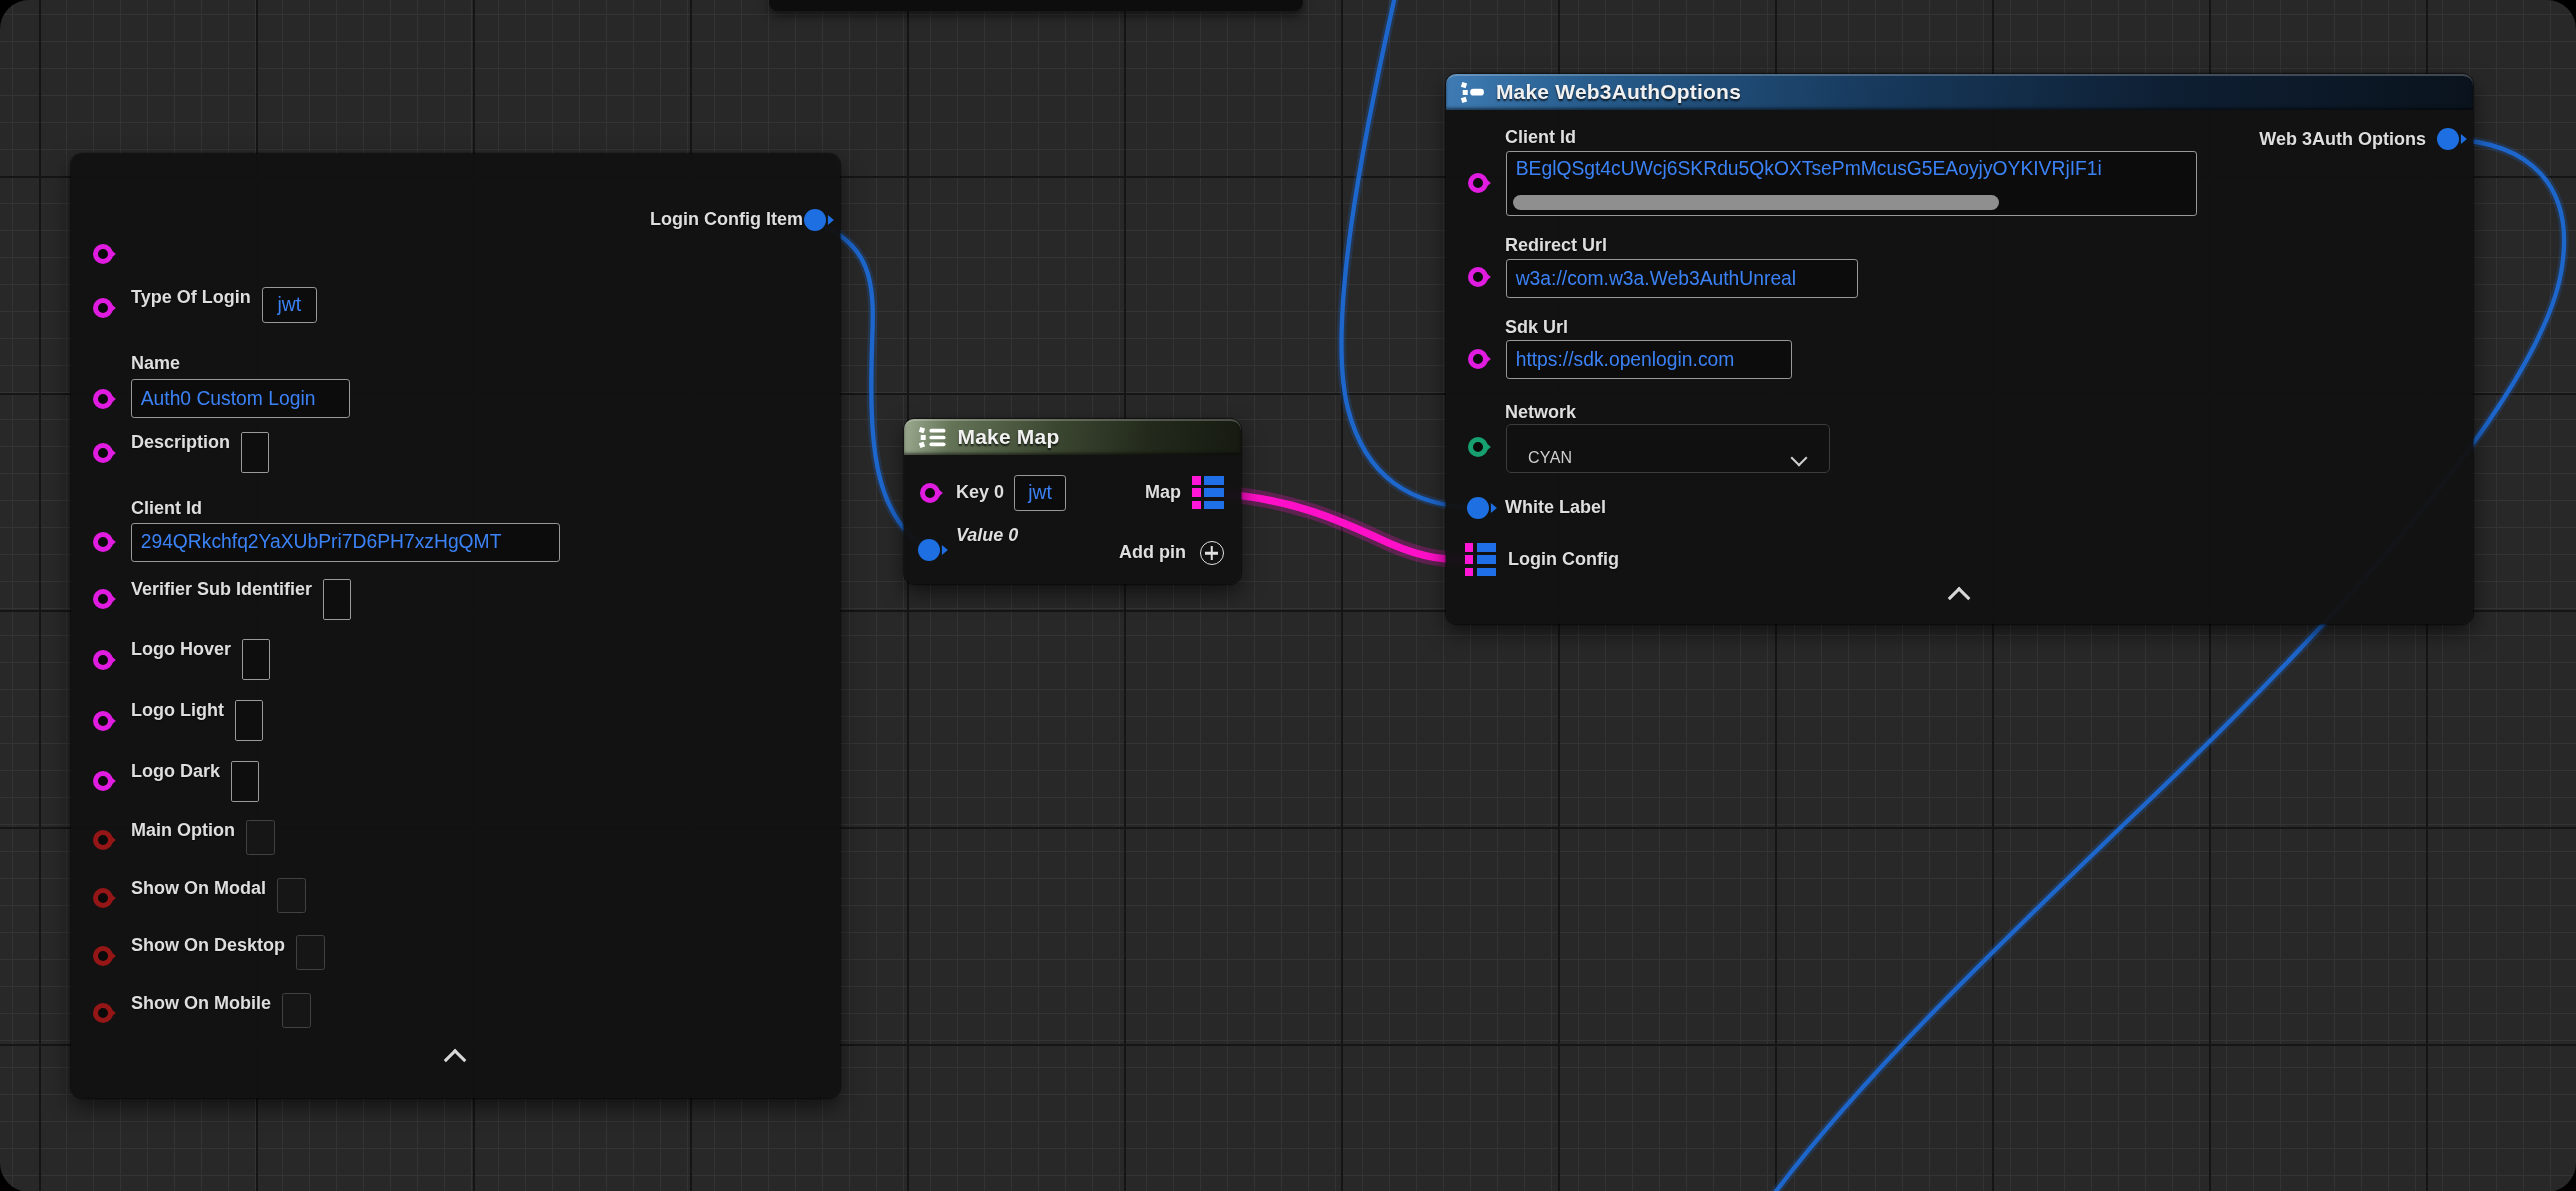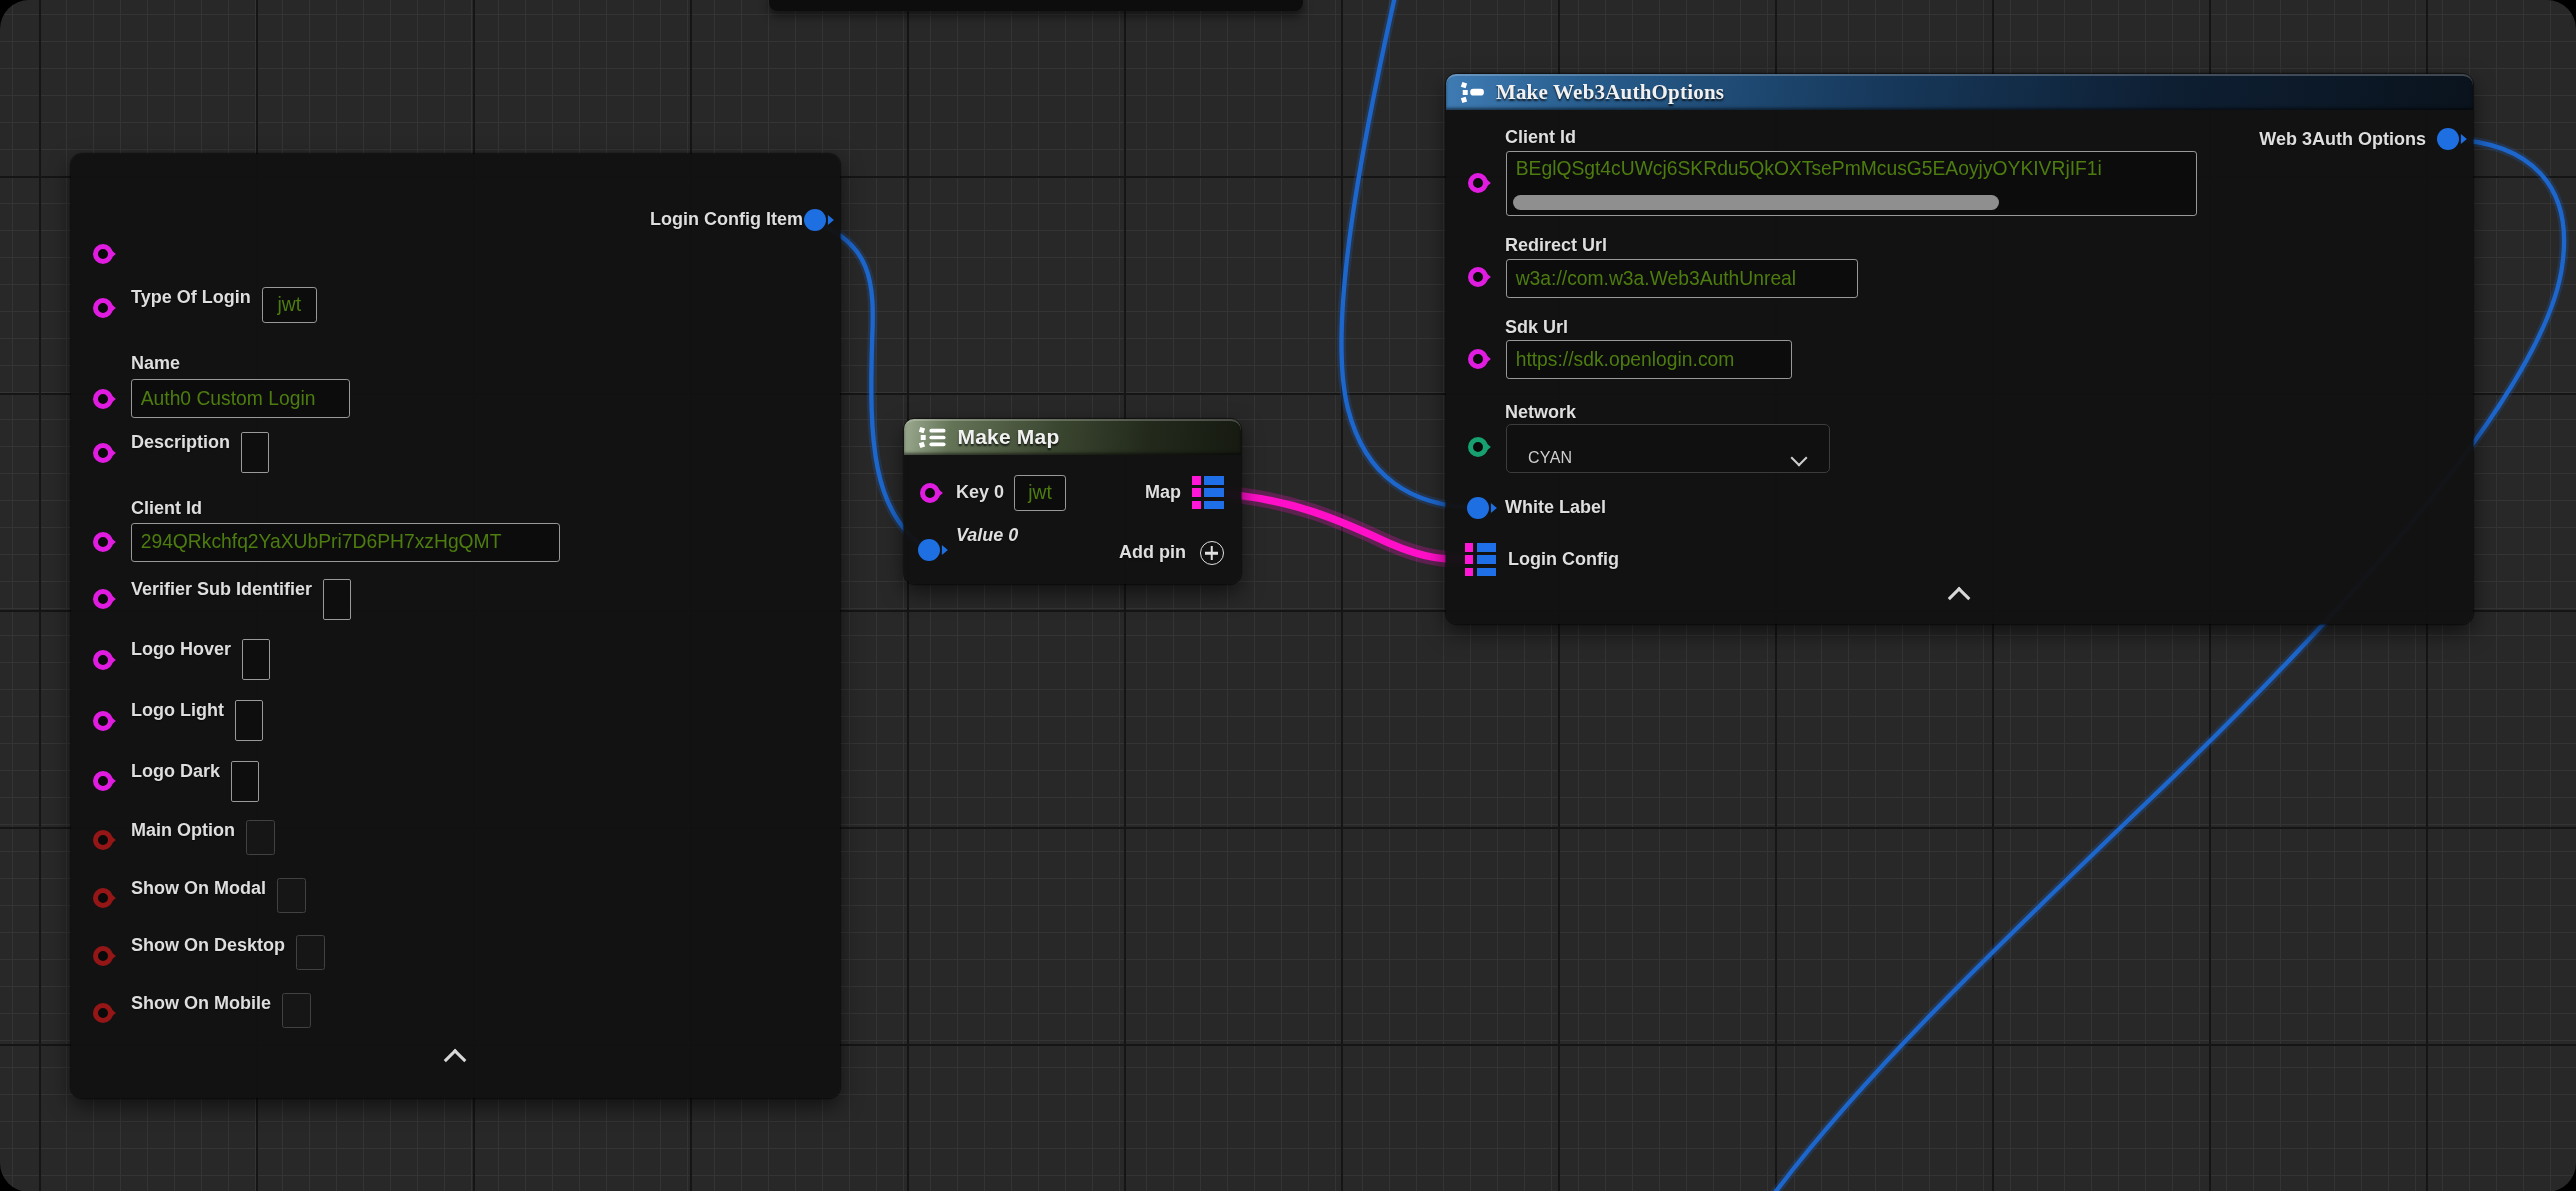--- a/index.html
+++ b/index.html
@@ -15,30 +15,30 @@
     background-size:217px 217px,217px 217px,27px 27px,27px 27px;
     background-position:39px 176px,39px 176px,39px 176px,39px 176px;}
   svg.wires{position:absolute;inset:0;pointer-events:none;}
   svg.wires path{pointer-events:stroke;}
 
   .node{position:absolute;background:rgba(18,18,18,.97);border-radius:11.2px;
         box-shadow:0 8.7px 21px rgba(0,0,0,.55),0 0 0 1.2px rgba(0,0,0,.45);}
   .node-header{position:relative;height:36px;border-radius:10px 10px 0 0;display:flex;align-items:center;
         gap:10px;padding:0 16px 0 12.5px;
         box-shadow:inset 0 1.9px 0 rgba(255,255,255,.22),inset 0 -1.9px 3.1px rgba(0,0,0,.55);}
-  .hdr-blue{background:linear-gradient(97deg,#3f7cb4 0%,#275c8c 14%,#17395c 42%,#0e1f33 70%,#0a131d 100%);font-family:Liberation Serif, serif;}
+  .hdr-blue{background:linear-gradient(97deg,#3f7cb4 0%,#275c8c 14%,#17395c 42%,#0e1f33 70%,#0a131d 100%);}
   .hdr-green{background:linear-gradient(97deg,#9cab90 0%,#647457 14%,#3b4630 45%,#232a1c 72%,#161a11 100%);}
   .node-title{font-weight:700;font-size:21px;color:#f1f1f1;letter-spacing:0.2px;
         text-shadow:0 1.9px 1.9px rgba(0,0,0,.75);white-space:nowrap;}
   .hdr-icon{flex:0 0 auto;}
 
   .lbl{font-weight:600;font-size:18px;line-height:21px;color:#dedede;white-space:nowrap;
        text-shadow:0 1.2px 1.2px rgba(0,0,0,.55);}
   .ibox{box-sizing:border-box;background:#0c0c0c;border:1.9px solid #999;border-radius:3.1px;
-        color:#4d7c0f;font-size:19.3px;display:flex;align-items:center;padding:0 8.7px;height:39px;
+        color:#3b82f6;font-size:19.3px;display:flex;align-items:center;padding:0 8.7px;height:39px;
         overflow:hidden;white-space:nowrap;}
   .ibox-sm{box-sizing:border-box;width:27.4px;height:41px;background:#0e0e0e;border:1.9px solid #9a9a9a;border-radius:1.9px;}
   .chk{box-sizing:border-box;width:29px;height:35px;background:#161616;border:1.9px solid #414141;border-radius:2.5px;}
 
   .pin{position:absolute;box-sizing:border-box;width:20px;height:20px;border-radius:50%;}
   .pin.hollow{border:5px solid currentColor;background:#0a0a0a;}
   .pin.solid{width:22.4px;height:22.4px;background:currentColor;}
   .pin::after{content:"";position:absolute;top:50%;left:100%;transform:translate(1.9px,-50%);
         border-left:6.9px solid currentColor;border-top:5px solid transparent;border-bottom:5px solid transparent;}
   .c-str{color:#e01ce0;}  .c-bool{color:#951616;}  .c-enum{color:#17a070;}  .c-struct{color:#1d6fe2;}

